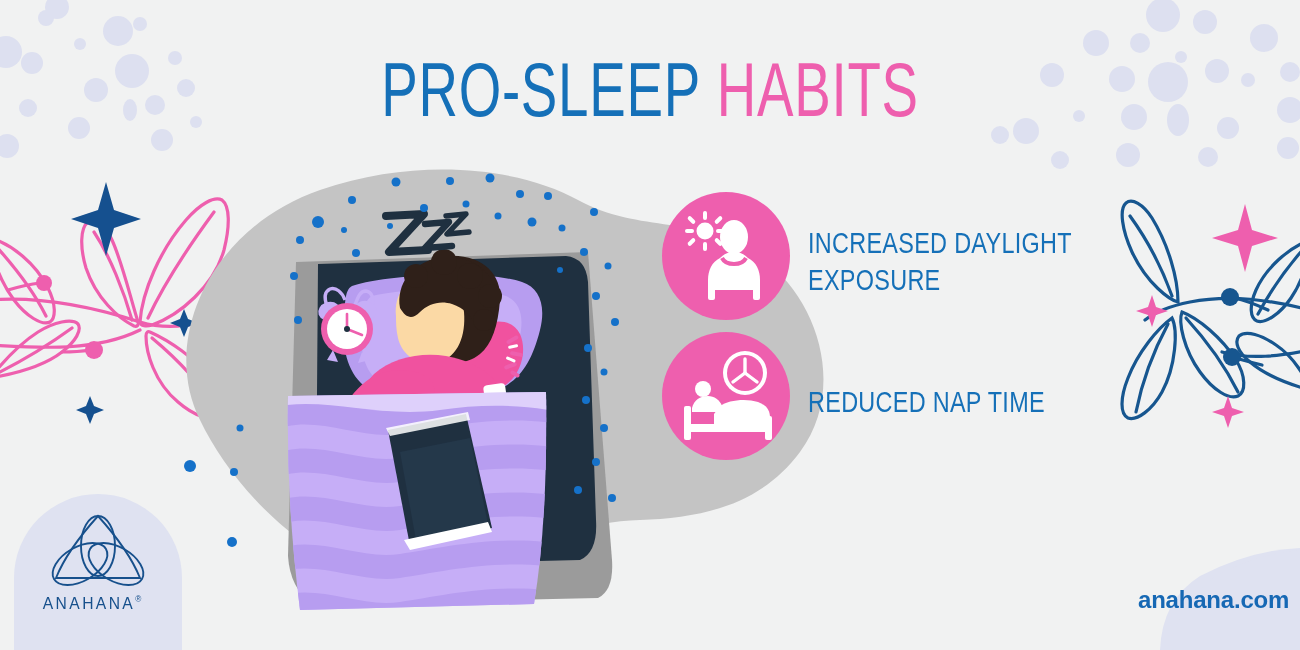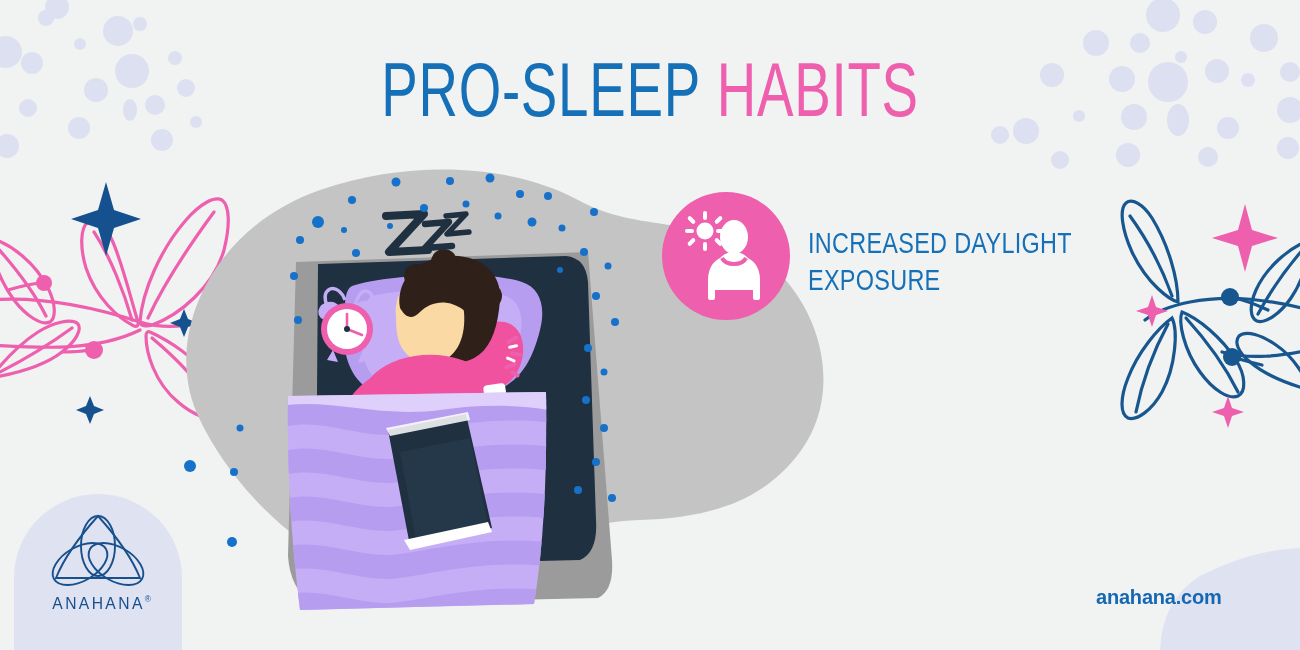--- a/index.html
+++ b/index.html
@@ -90,39 +90,39 @@
     width: 168px;
     height: 170px;
     background: #dfe2f1;
     border-radius: 84px 84px 10px 10px;
   }
   #logo {
     position: absolute;
     left: 38px;
     top: 508px;
     width: 120px;
-    text-align: right;
+    text-align: left;
   }
   #logo-word {
     margin-top: 2px;
     color: #17508c;
     font-family: "Liberation Sans Narrow", "Liberation Sans", sans-serif;
     font-size: 17px;
     letter-spacing: 2.6px;
     transform: scaleX(0.92);
   }
   #logo-word sup { font-size: 9px; }
 
   
   #site-url {
     position: absolute;
-    left: 1096px;
+    left: 1138px;
     top: 586px;
     color: #1668b4;
-    font-size: 20px;
+    font-size: 24px;
     font-weight: bold;
     letter-spacing: -0.2px;
     text-align: center;
   }
 </style>
 </head>
 <body>
 
 <div id="stage">
 
@@ -417,20 +417,44 @@
             <rect x="46" y="90" width="7" height="18" rx="2"></rect>
             <rect x="91" y="90" width="7" height="18" rx="2"></rect>
           </g>
           <path d="M60 66 C64 74 80 74 84 66" fill="none" stroke="#ee5fae" stroke-width="4"></path>
         </svg>
       </div>
       <div class="habit-label">INCREASED DAYLIGHT EXPOSURE</div>
     </div>
 
 
+    <div class="habit-row">
+      <div class="habit-badge">
+        <svg width="128" height="128" viewBox="0 0 128 128">
+          <g fill="#ffffff">
+            <circle cx="83" cy="41" r="22"></circle>
+          </g>
+          <circle cx="83" cy="41" r="18" fill="#ee5fae"></circle>
+          <g stroke="#ffffff" stroke-width="3.4" stroke-linecap="round" fill="none">
+            <path d="M83 41 L83 27"></path>
+            <path d="M83 41 L71 50"></path>
+            <path d="M83 41 L95 50"></path>
+          </g>
+          <g fill="#ffffff">
+            <circle cx="41" cy="57" r="8"></circle>
+            <path d="M30 76 C32 68 38 64 46 64 C52 64 58 68 60 74 L60 80 L30 80 Z"></path>
+            <path d="M58 74 C66 68 84 66 96 70 C104 73 108 78 108 86 L108 92 L52 92 L52 82 Z"></path>
+            <rect x="22" y="74" width="7" height="34" rx="2"></rect>
+            <rect x="103" y="84" width="7" height="24" rx="2"></rect>
+            <rect x="22" y="92" width="88" height="8" rx="3"></rect>
+          </g>
+        </svg>
+      </div>
+      <div class="habit-label">REDUCED NAP TIME</div>
+    </div>
 
   </div>
 
   <div id="logo-blob"></div>
   <div id="logo">
     <svg width="120" height="80" viewBox="0 0 120 80">
       <g fill="none" stroke="#17508c" stroke-width="1.9">
         <path d="M60 8 C78 28 94 50 102 70 C84 70 36 70 18 70 C26 50 42 28 60 8 Z"></path>
         <ellipse cx="60" cy="38" rx="17" ry="30"></ellipse>
         <ellipse cx="42" cy="56" rx="30" ry="17" transform="rotate(-30 42 56)"></ellipse>

